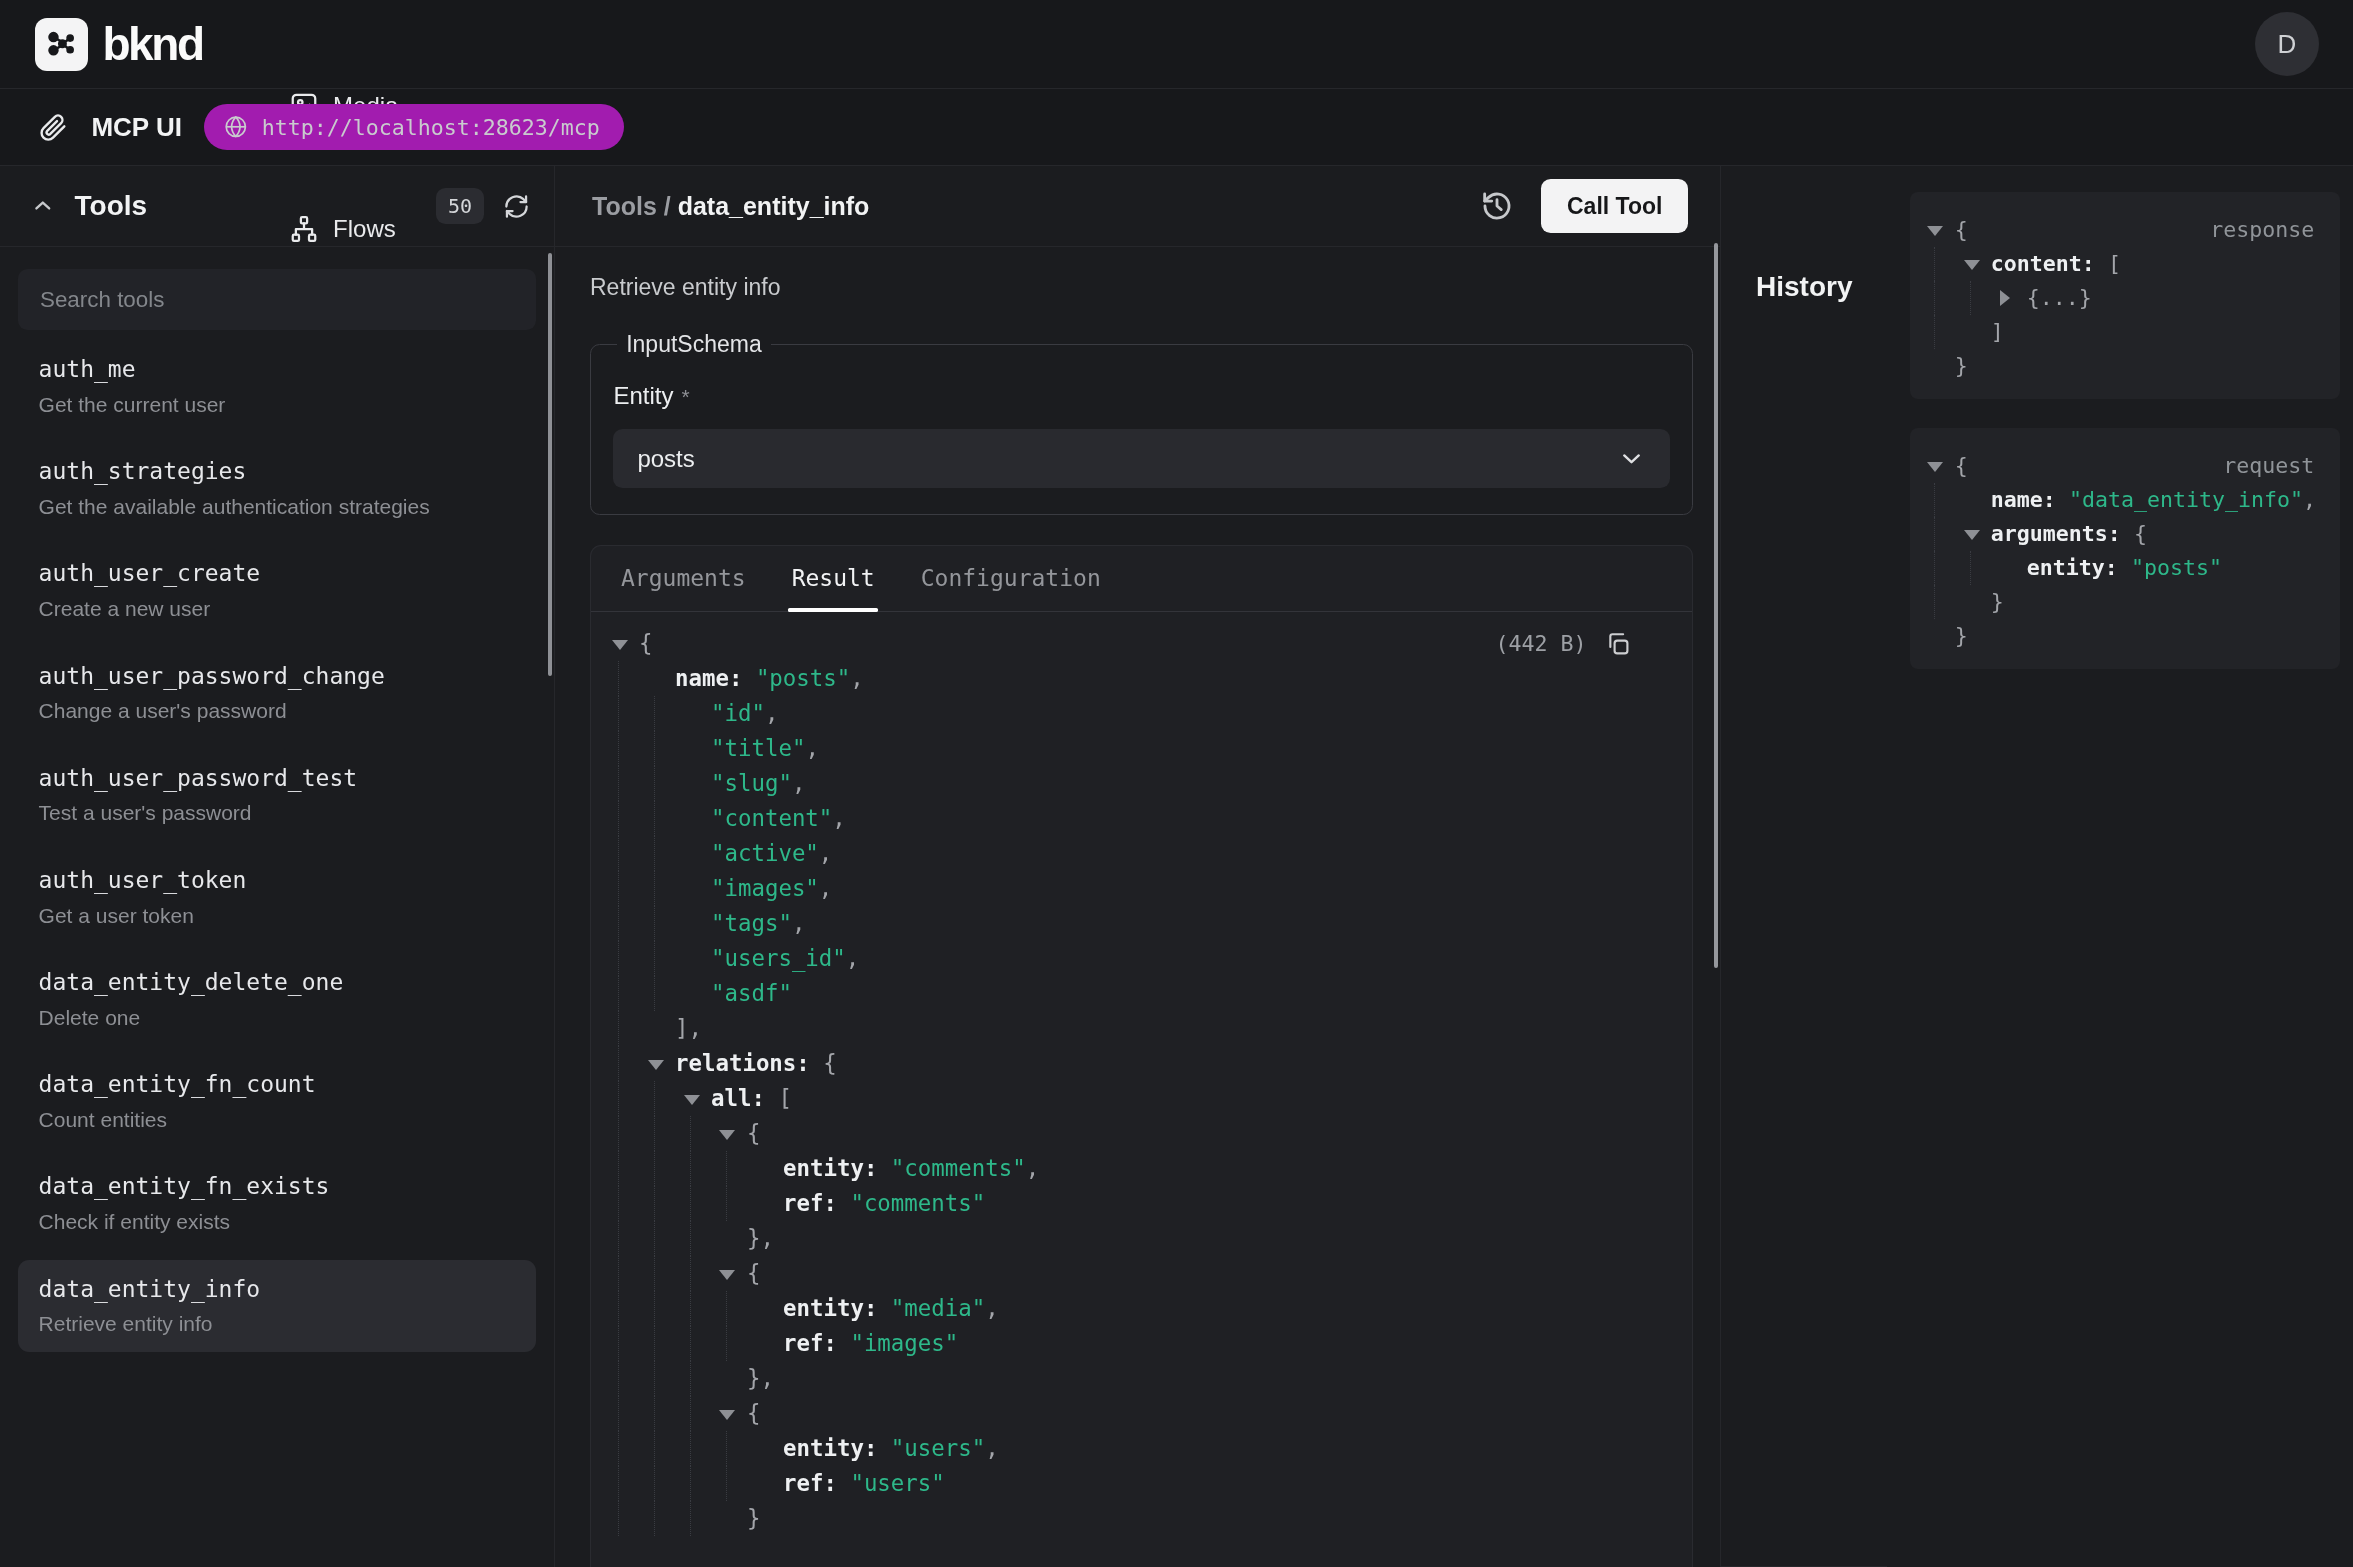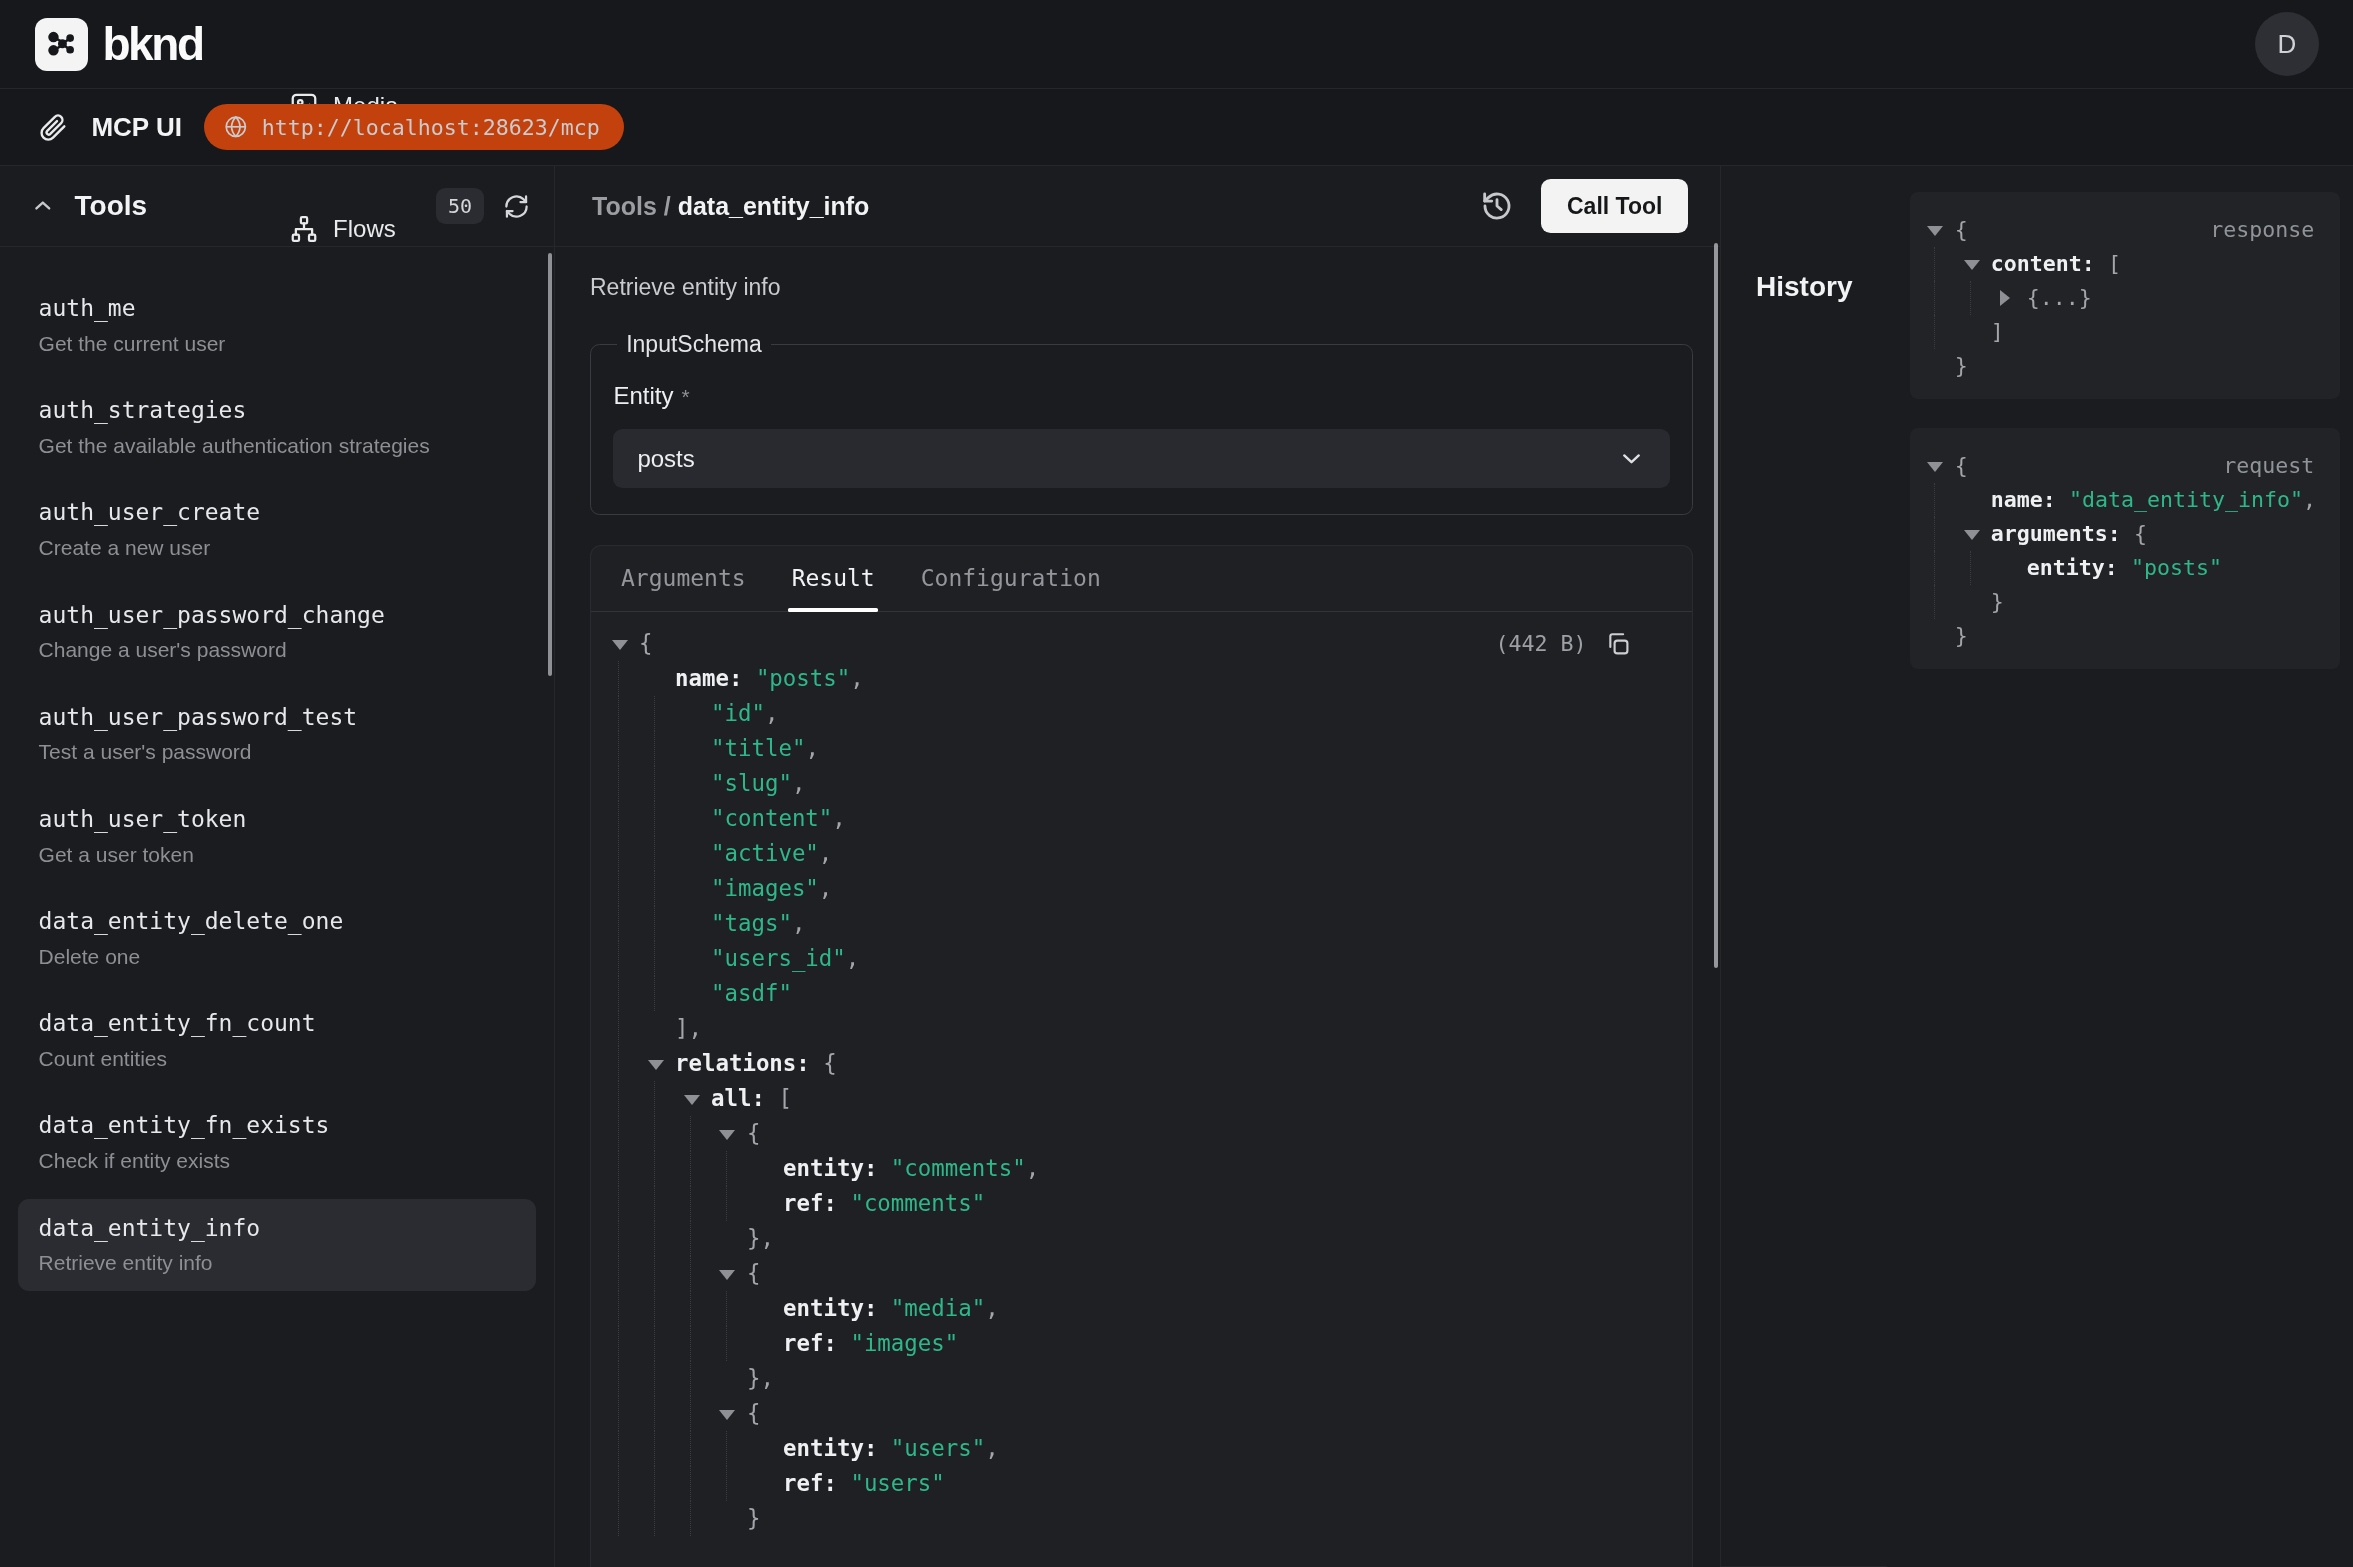--- a/index.html
+++ b/index.html
@@ -31,21 +31,21 @@
   }
 
   
   .subnav {
     height:77px; background:#17181b; border-bottom:0.8px solid #26272b;
     display:flex; align-items:center; padding:0 37px; gap:22.4px;
   }
   .subnav svg.clip { width:32px; height:32px; fill:none; stroke:#e9eaec; stroke-width:1.8; stroke-linecap:round; stroke-linejoin:round; }
   .mcp-title { font-size:26px; font-weight:700; color:#f2f3f4; }
   .url-pill {
-    display:flex; align-items:center; gap:12.8px; background:#c2410c; border-radius:35px;
+    display:flex; align-items:center; gap:12.8px; background:#a21caf; border-radius:35px;
     padding:10.4px 24px 10.4px 19px; font-family:"DejaVu Sans Mono", monospace; font-size:21.6px; color:#c9cbce;
   }
   .url-pill svg { width:25.6px; height:25.6px; fill:none; stroke:#c9cbce; stroke-width:1.6; }
 
   
   .layout { display:flex; height:1401px; }
 
   
   .sidebar { width:555px; border-right:0.8px solid #26272b; position:relative; display:flex; flex-direction:column; }
   .side-head {
@@ -244,20 +244,21 @@
       <button class="refresh-btn">
         <svg viewBox="0 0 24 24">
             <path d="M21 12a9 9 0 0 1-15.2 6.5L3.5 16"></path>
             <path d="M3.5 21v-5h5"></path>
             <path d="M3 12a9 9 0 0 1 15.2-6.5L20.5 8"></path>
             <path d="M20.5 3v5h-5"></path>
           </svg>
       </button>
     </div>
     <div class="side-body">
+      <input class="search-input" type="text" placeholder="Search tools" style="">
       <div class="tool-list" id="tool-list">
   <div class="tool-item">
     <div class="tool-name">auth_me</div>
     <div class="tool-desc">Get the current user</div>
   </div>
 
   <div class="tool-item">
     <div class="tool-name">auth_strategies</div>
     <div class="tool-desc">Get the available authentication strategies</div>
   </div>

